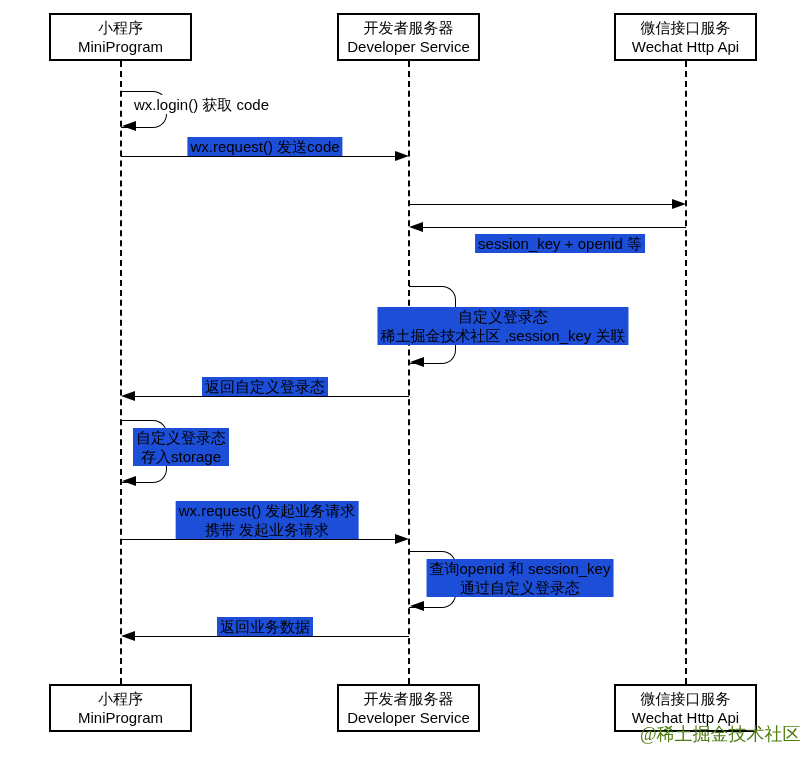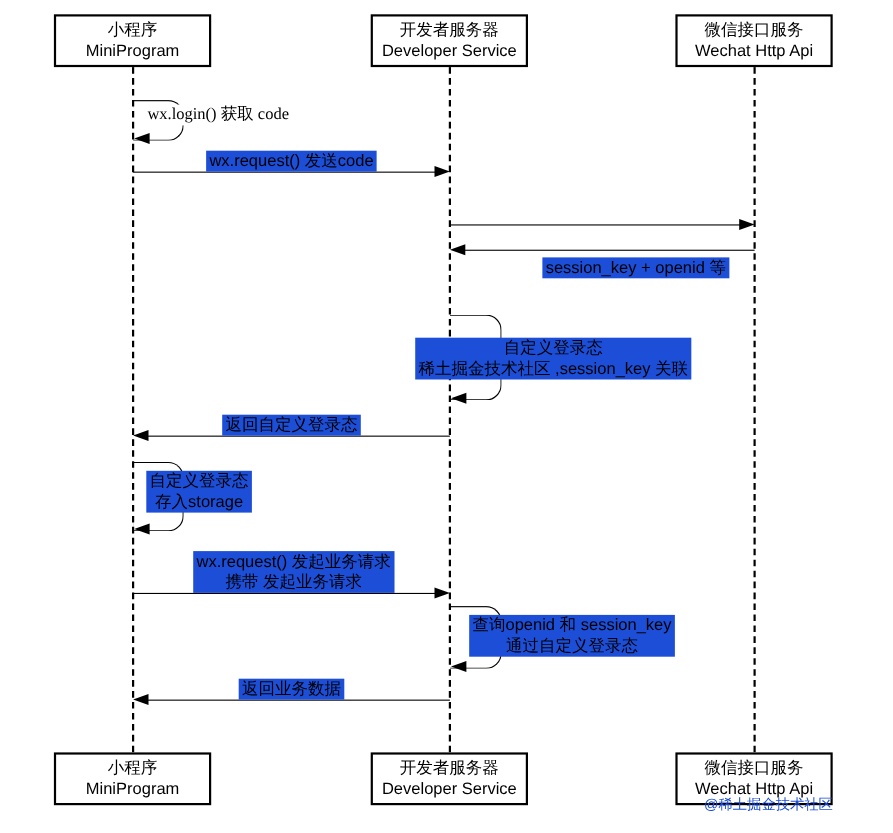--- a/index.html
+++ b/index.html
@@ -81,27 +81,27 @@
     padding: 0 3px;
   }
   .lbl-left {
     position: absolute;
     text-align: right;
     font-size: 15px;
     line-height: 19px;
     white-space: nowrap;
     background: #ffffff;
     padding: 0 3px;
+  }
+  .watermark {
+    position: absolute;
+    font-size: 18px;
+    color: #4d7c0f;
+    white-space: nowrap;
     font-family: Liberation Serif, serif;
-  }
-  .watermark {
-    position: absolute;
-    font-size: 13px;
-    color: #1d4ed8;
-    white-space: nowrap;
   }
 </style>
 </head>
 <body>
 
 <div class="canvas">
 
   <div class="lifeline" style="left:120px"></div>
   <div class="lifeline" style="left:408px"></div>
   <div class="lifeline" style="left:685px"></div>
@@ -134,21 +134,21 @@
   <div>
     <div class="line" style="left:409px;top:204px;width:264px"></div>
     <div class="head-right" style="left:672px;top:199px"></div>
     <div class="lbl" style="left:547px;top:164px">
     </div>
   </div>
 
   <div>
     <div class="line" style="left:422px;top:227px;width:264px"></div>
     <div class="head-left" style="left:409px;top:222px"></div>
-    <div class="lbl" style="left:578px;top:234px">session_key + openid 等</div>
+    <div class="lbl" style="left:560px;top:234px">session_key + openid 等</div>
   </div>
 
   <div>
     <div class="loop" style="left:409px;top:286px;width:47px;height:78px"></div>
     <div class="head-left" style="left:410px;top:357px"></div>
     <div class="lbl" style="left:503px;top:307px">
       <div>自定义登录态</div>
       <div>稀土掘金技术社区 ,session_key 关联</div>
     </div>
   </div>

